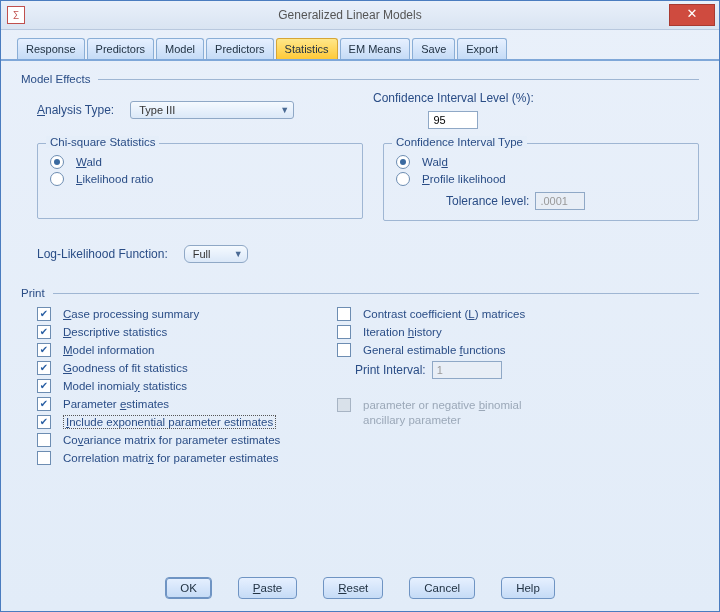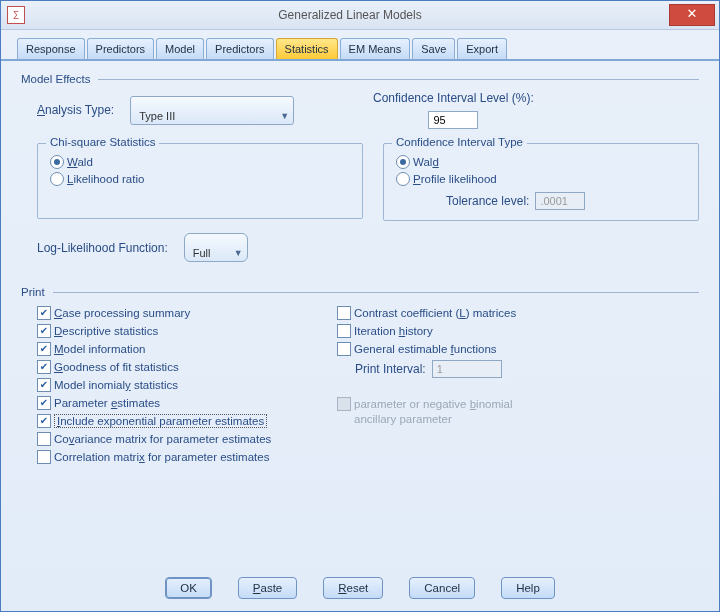--- a/index.html
+++ b/index.html
@@ -106,21 +106,21 @@
   .underline-accel {
     text-decoration: underline;
   }
   .dropdown {
     display: inline-flex;
     align-items: center;
     justify-content: space-between;
     background: linear-gradient(to bottom, #f5faff, #dbe8f8);
     border: 1px solid #8fa8c6;
     border-radius: 3px;
-    padding: 13px 4px 2px 8px;
+    padding: 2px 4px 2px 8px;
     font-size: 11px;
     color: #333;
     cursor: pointer;
     text-align: right;
   }
   .dropdown .arrow {
     margin-left: 6px;
     font-size: 9px;
     color: #4a6a94;
   }
@@ -152,21 +152,21 @@
     top: -8px;
     left: 8px;
     background: #e5eef9;
     padding: 0 4px;
     color: #2a4d86;
     font-size: 11.5px;
   }
   .radio-row, .check-row {
     display: flex;
     align-items: center;
-    gap: 3px;
+    gap: 12px;
     margin: 3px 0;
     color: #2a4d86;
     font-size: 11.5px;
   }
   .radio {
     width: 12px; height: 12px;
     border: 1px solid #6d8db2;
     border-radius: 50%;
     background: #fff;
     display: inline-flex;
@@ -302,21 +302,21 @@
           <span class="radio"></span>
           <span><span class="underline-accel">P</span><span>rofile likelihood</span></span>
         </div>
         <div class="form-row disabled-text" style="margin-left:50px; margin-top:6px;">
           <label>Tolerance level:</label>
           <input class="input-text disabled" disabled="" value=".0001" style="">
         </div>
       </div>
     </div>
 
-    <div class="row-indent form-row" style="margin-top:12px;">
+    <div class="row-indent form-row" style="margin-top:24px;">
       <label>Log-Likelihood Function:</label>
       <div class="dropdown" style="width:50px; margin-left:10px;border-radius:6px;">
         <span>Full</span>
         <span class="arrow">▼</span>
       </div>
     </div>
 
     <div class="section-header" style="margin-top:24px;">
       <span class="label">Print</span>
       <span class="line"></span>

